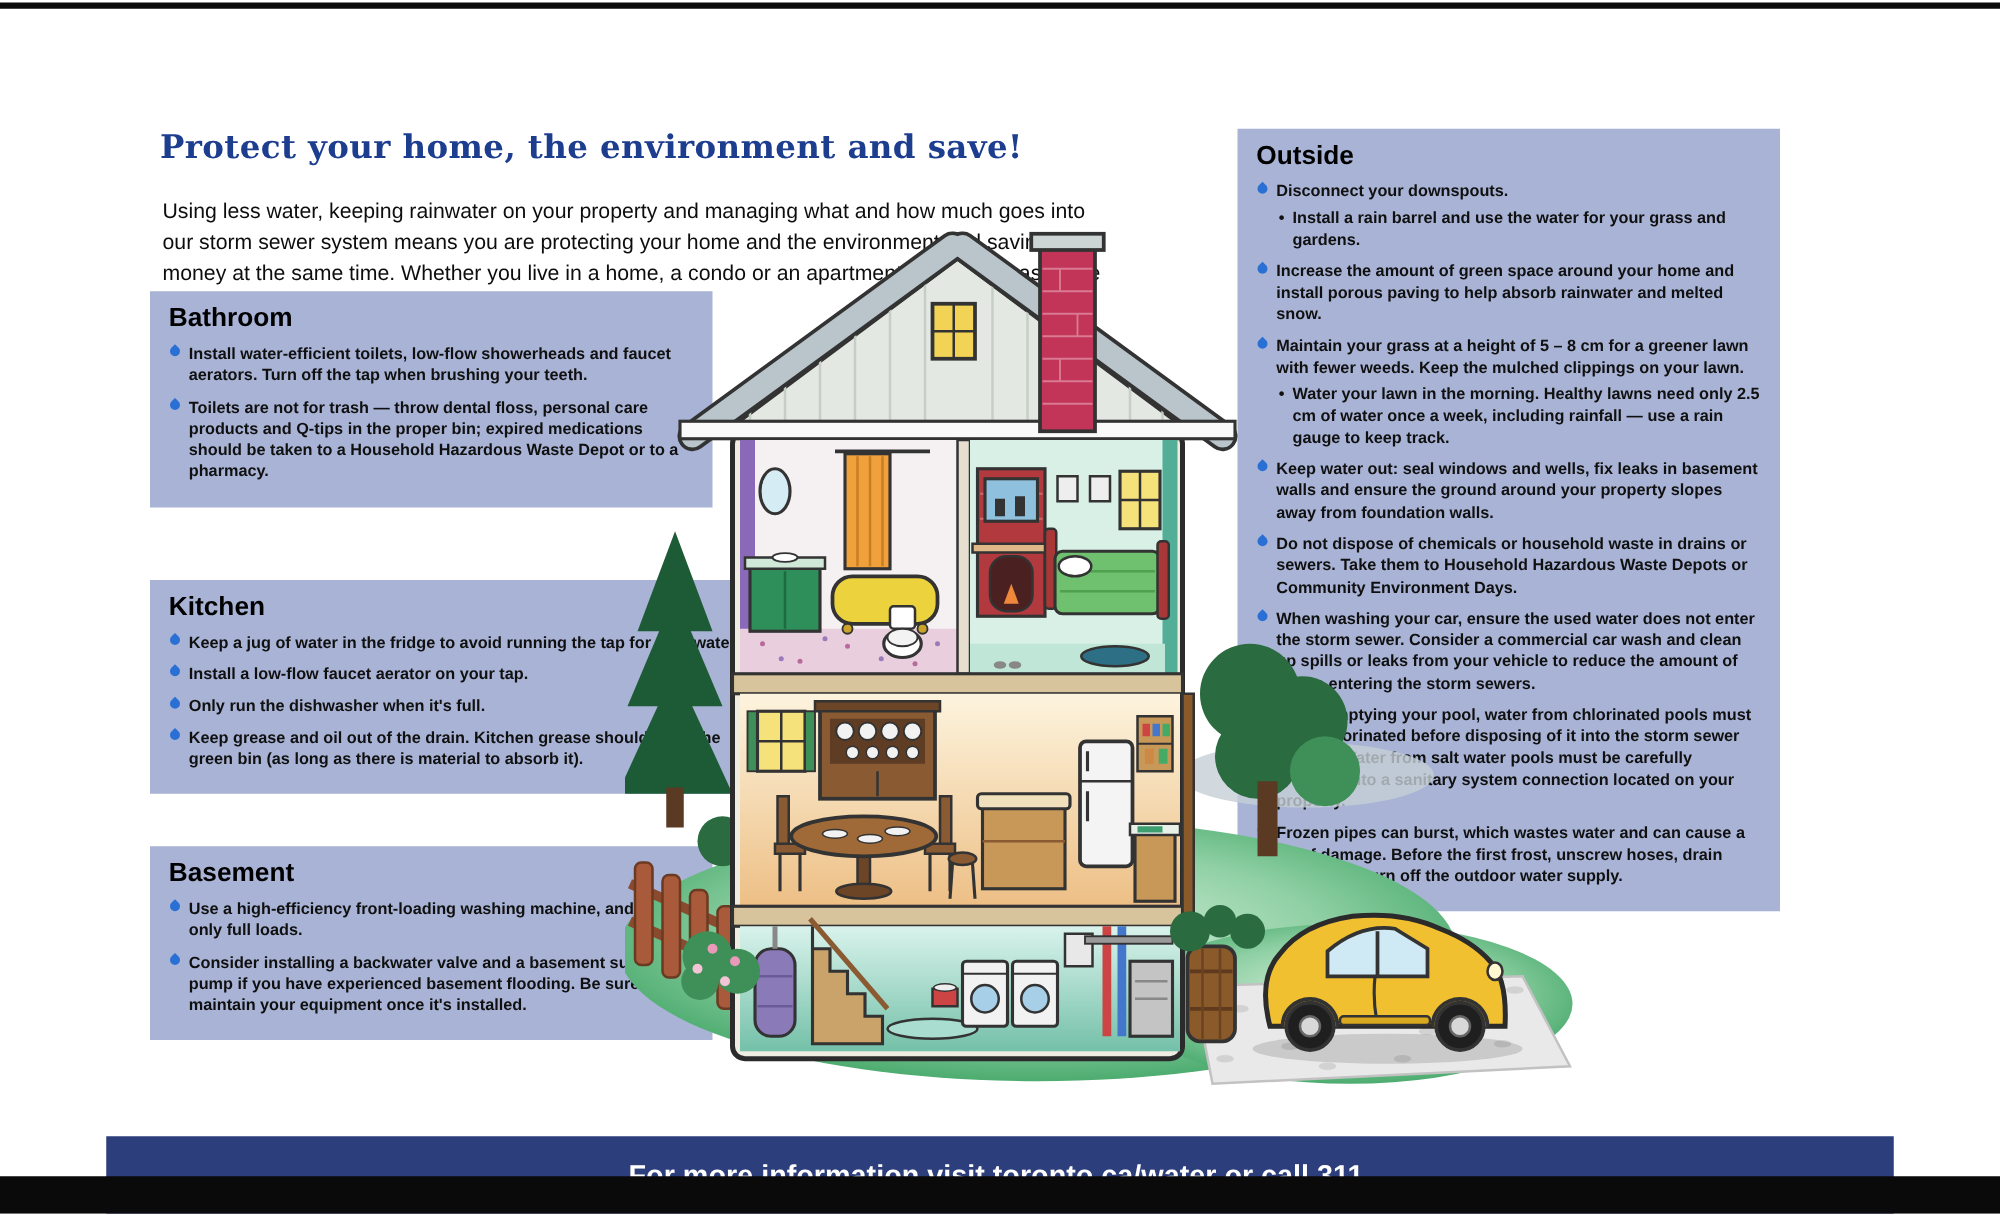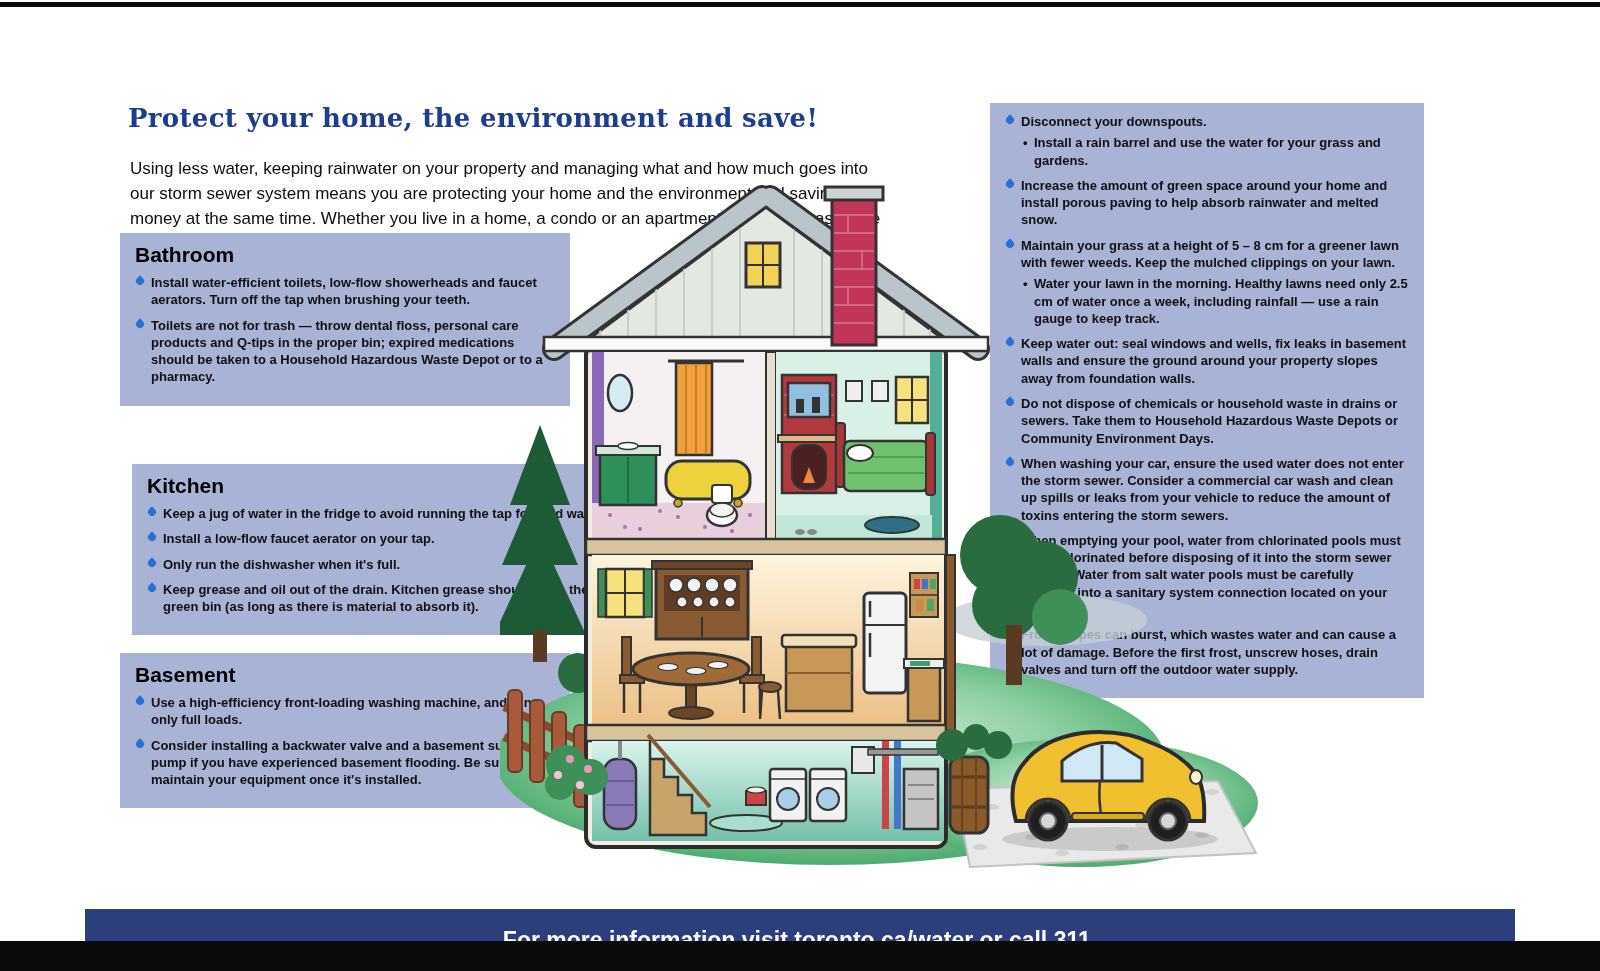--- a/index.html
+++ b/index.html
@@ -17,22 +17,22 @@
   }
   .intro {
     position:absolute; left:130px; top:140px; width:752px;
     font-size:17px; line-height:1.47; color:#0d0d0d; font-weight:500;
   }
 
   .infobox {
     position:absolute; background:#a8b3d5; padding:10px 15px 12px; box-sizing:border-box;
   }
   #box-bathroom { left:120px; top:233px; width:450px; }
-  #box-kitchen  { left:132px; top:464px; width:500px; }
-  #box-basement { left:120px; top:653px; width:450px; }
+  #box-kitchen  { left:120px; top:464px; width:500px; }
+  #box-basement { left:120px; top:677px; width:450px; }
   #box-outside  { left:990px; top:103px; width:434px; }
 
   .infobox h2 { margin:0 0 7px 0; font-size:21px; font-weight:bold; color:#000; }
   .infobox ul { list-style:none; margin:0; padding:0; }
   .infobox li {
     position:relative; padding-left:16px; margin-bottom:8px;
     font-size:13px; font-weight:bold; line-height:1.33; color:#101010;
   }
   .drop {
     position:absolute; left:1px; top:3px; width:8px; height:8px;
@@ -80,20 +80,21 @@
 
   <section class="infobox" id="box-basement">
     <h2>Basement</h2>
     <ul>
       <li><span class="drop"></span><span>Use a high-efficiency front-loading washing machine, and run only full loads.</span></li>
       <li><span class="drop"></span><span>Consider installing a backwater valve and a basement sump pump if you have experienced basement flooding. Be sure to maintain your equipment once it's installed.</span></li>
     </ul>
   </section>
 
   <section class="infobox" id="box-outside">
+    <h2>Outside</h2>
     <ul>
       <li><span class="drop"></span><span>Disconnect your downspouts.</span>
         <div class="sub"><span>Install a rain barrel and use the water for your grass and gardens.</span></div>
       </li>
       <li><span class="drop"></span><span>Increase the amount of green space around your home and install porous paving to help absorb rainwater and melted snow.</span></li>
       <li><span class="drop"></span><span>Maintain your grass at a height of 5 – 8 cm for a greener lawn with fewer weeds. Keep the mulched clippings on your lawn.</span>
         <div class="sub"><span>Water your lawn in the morning. Healthy lawns need only 2.5 cm of water once a week, including rainfall — use a rain gauge to keep track.</span></div>
       </li>
       <li><span class="drop"></span><span>Keep water out: seal windows and wells, fix leaks in basement walls and ensure the ground around your property slopes away from foundation walls.</span></li>
       <li><span class="drop"></span><span>Do not dispose of chemicals or household waste in drains or sewers. Take them to Household Hazardous Waste Depots or Community Environment Days.</span></li>

